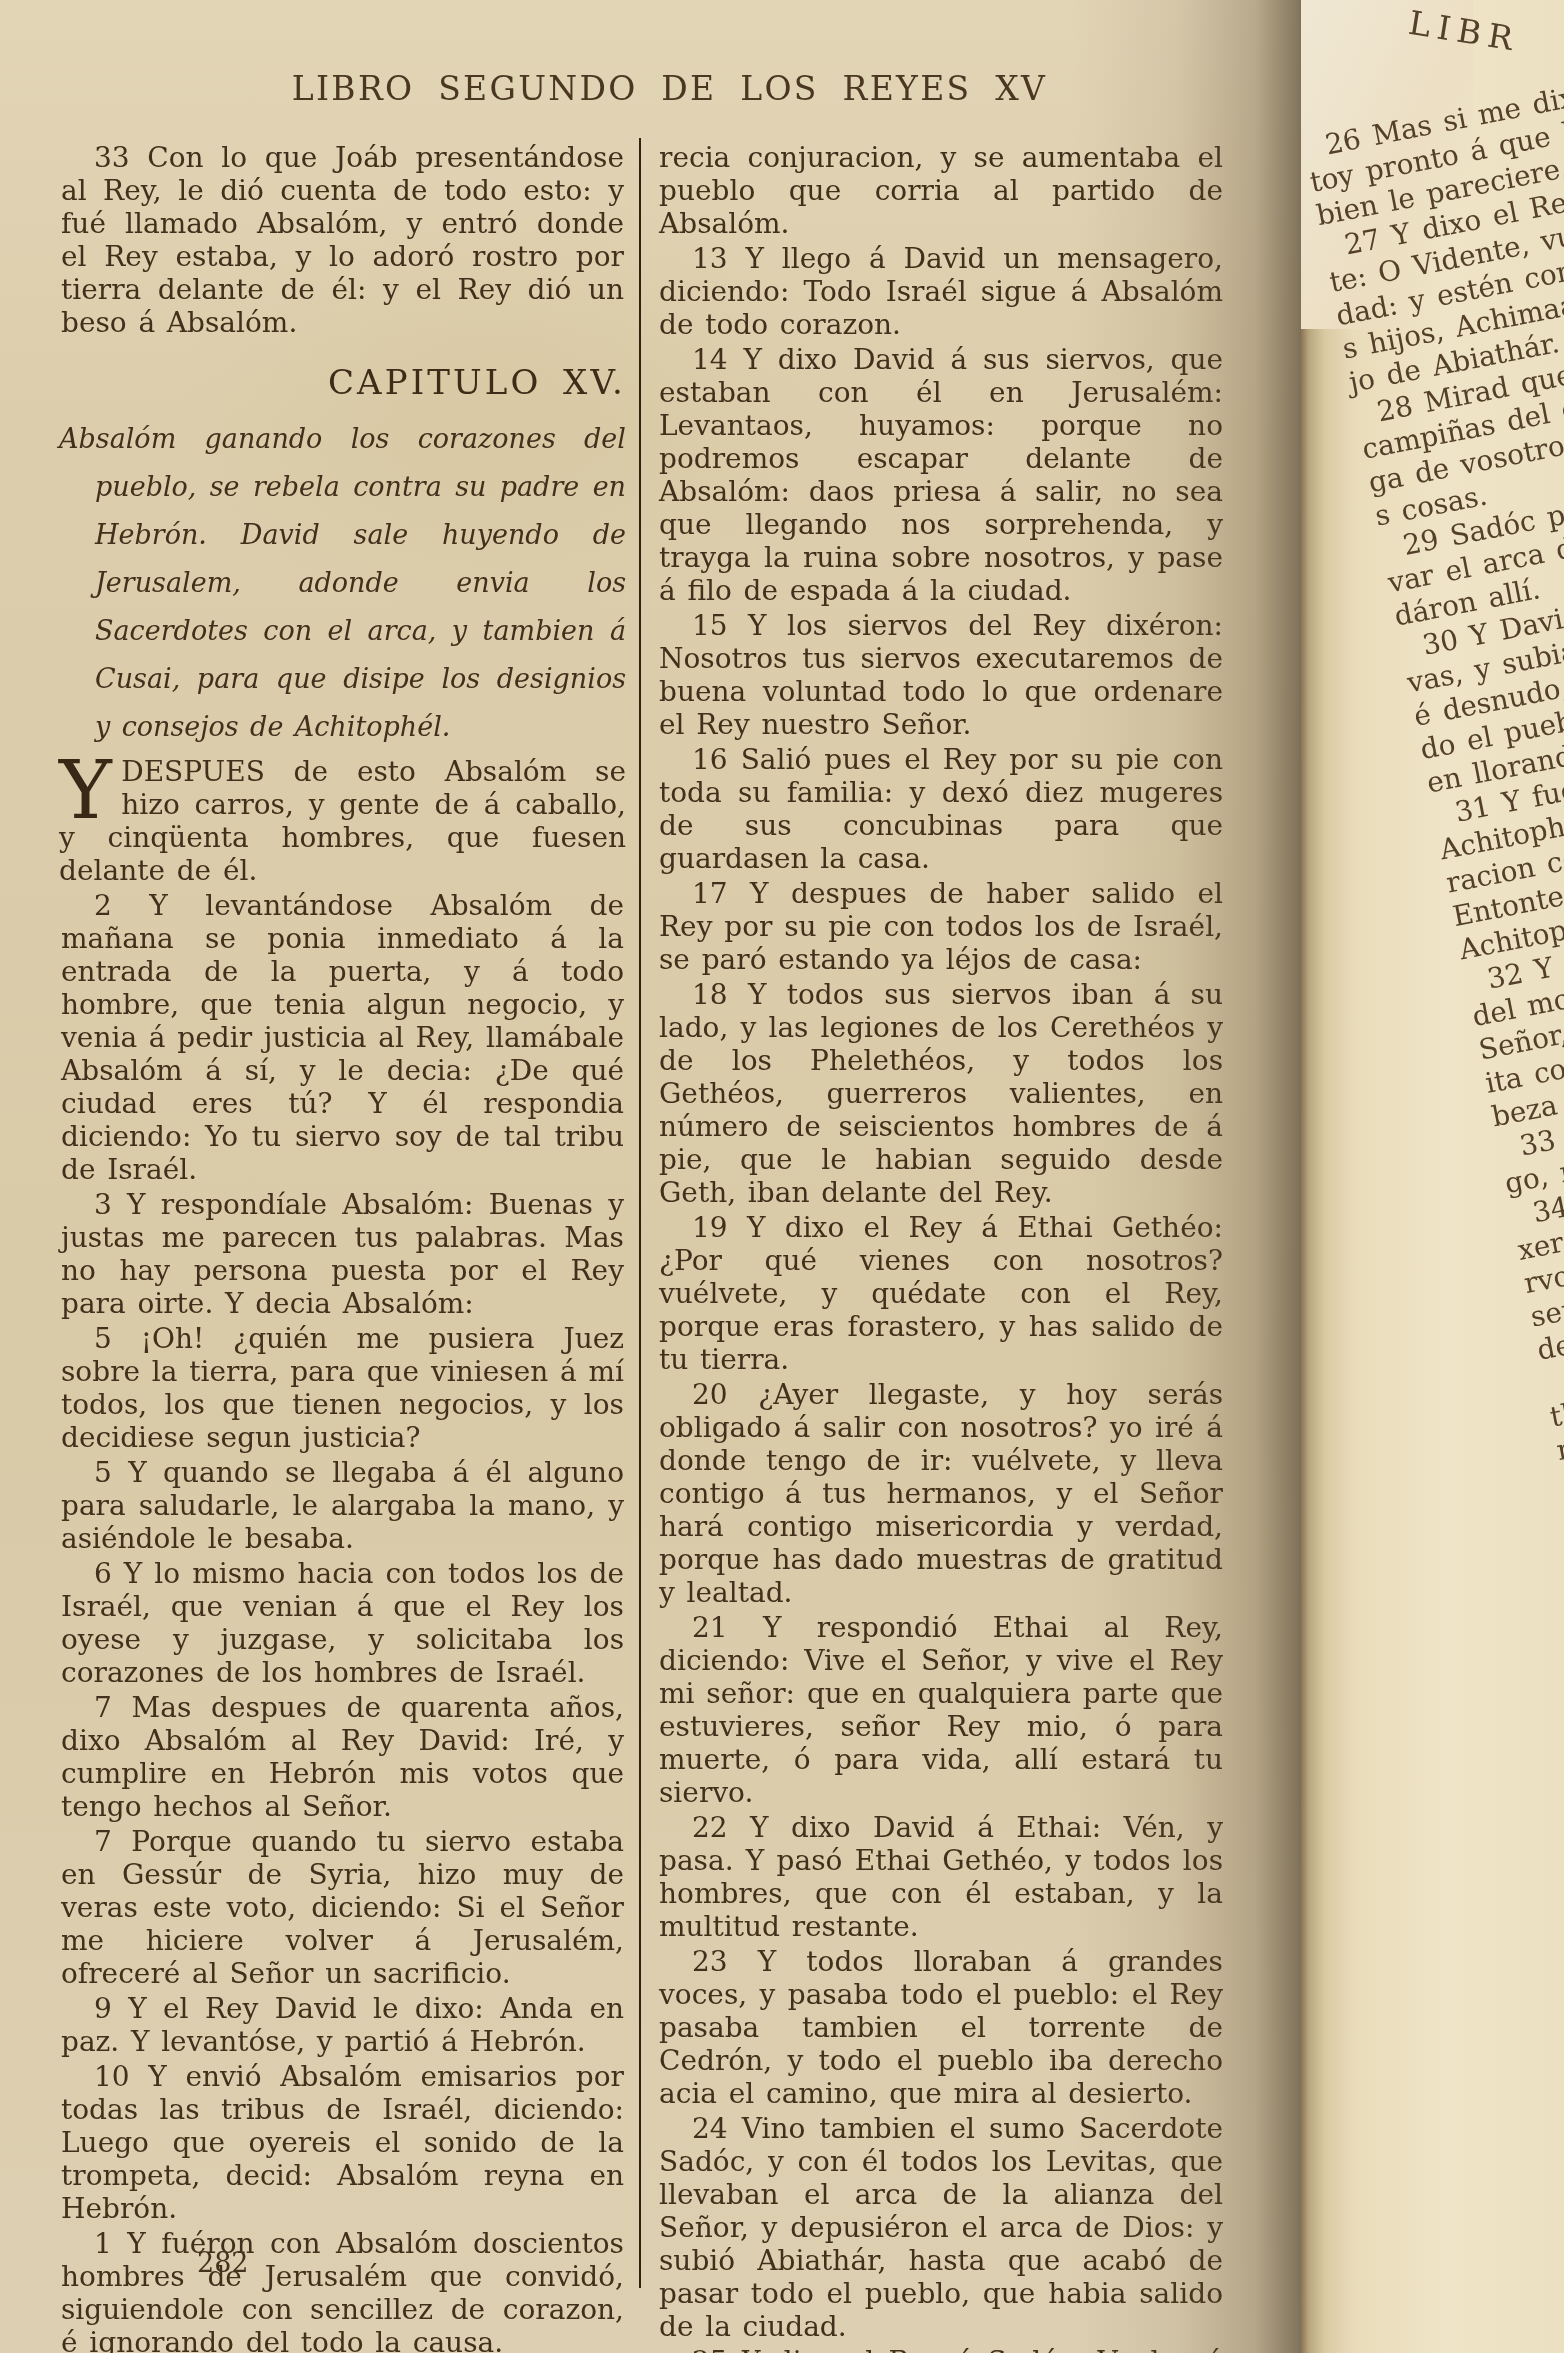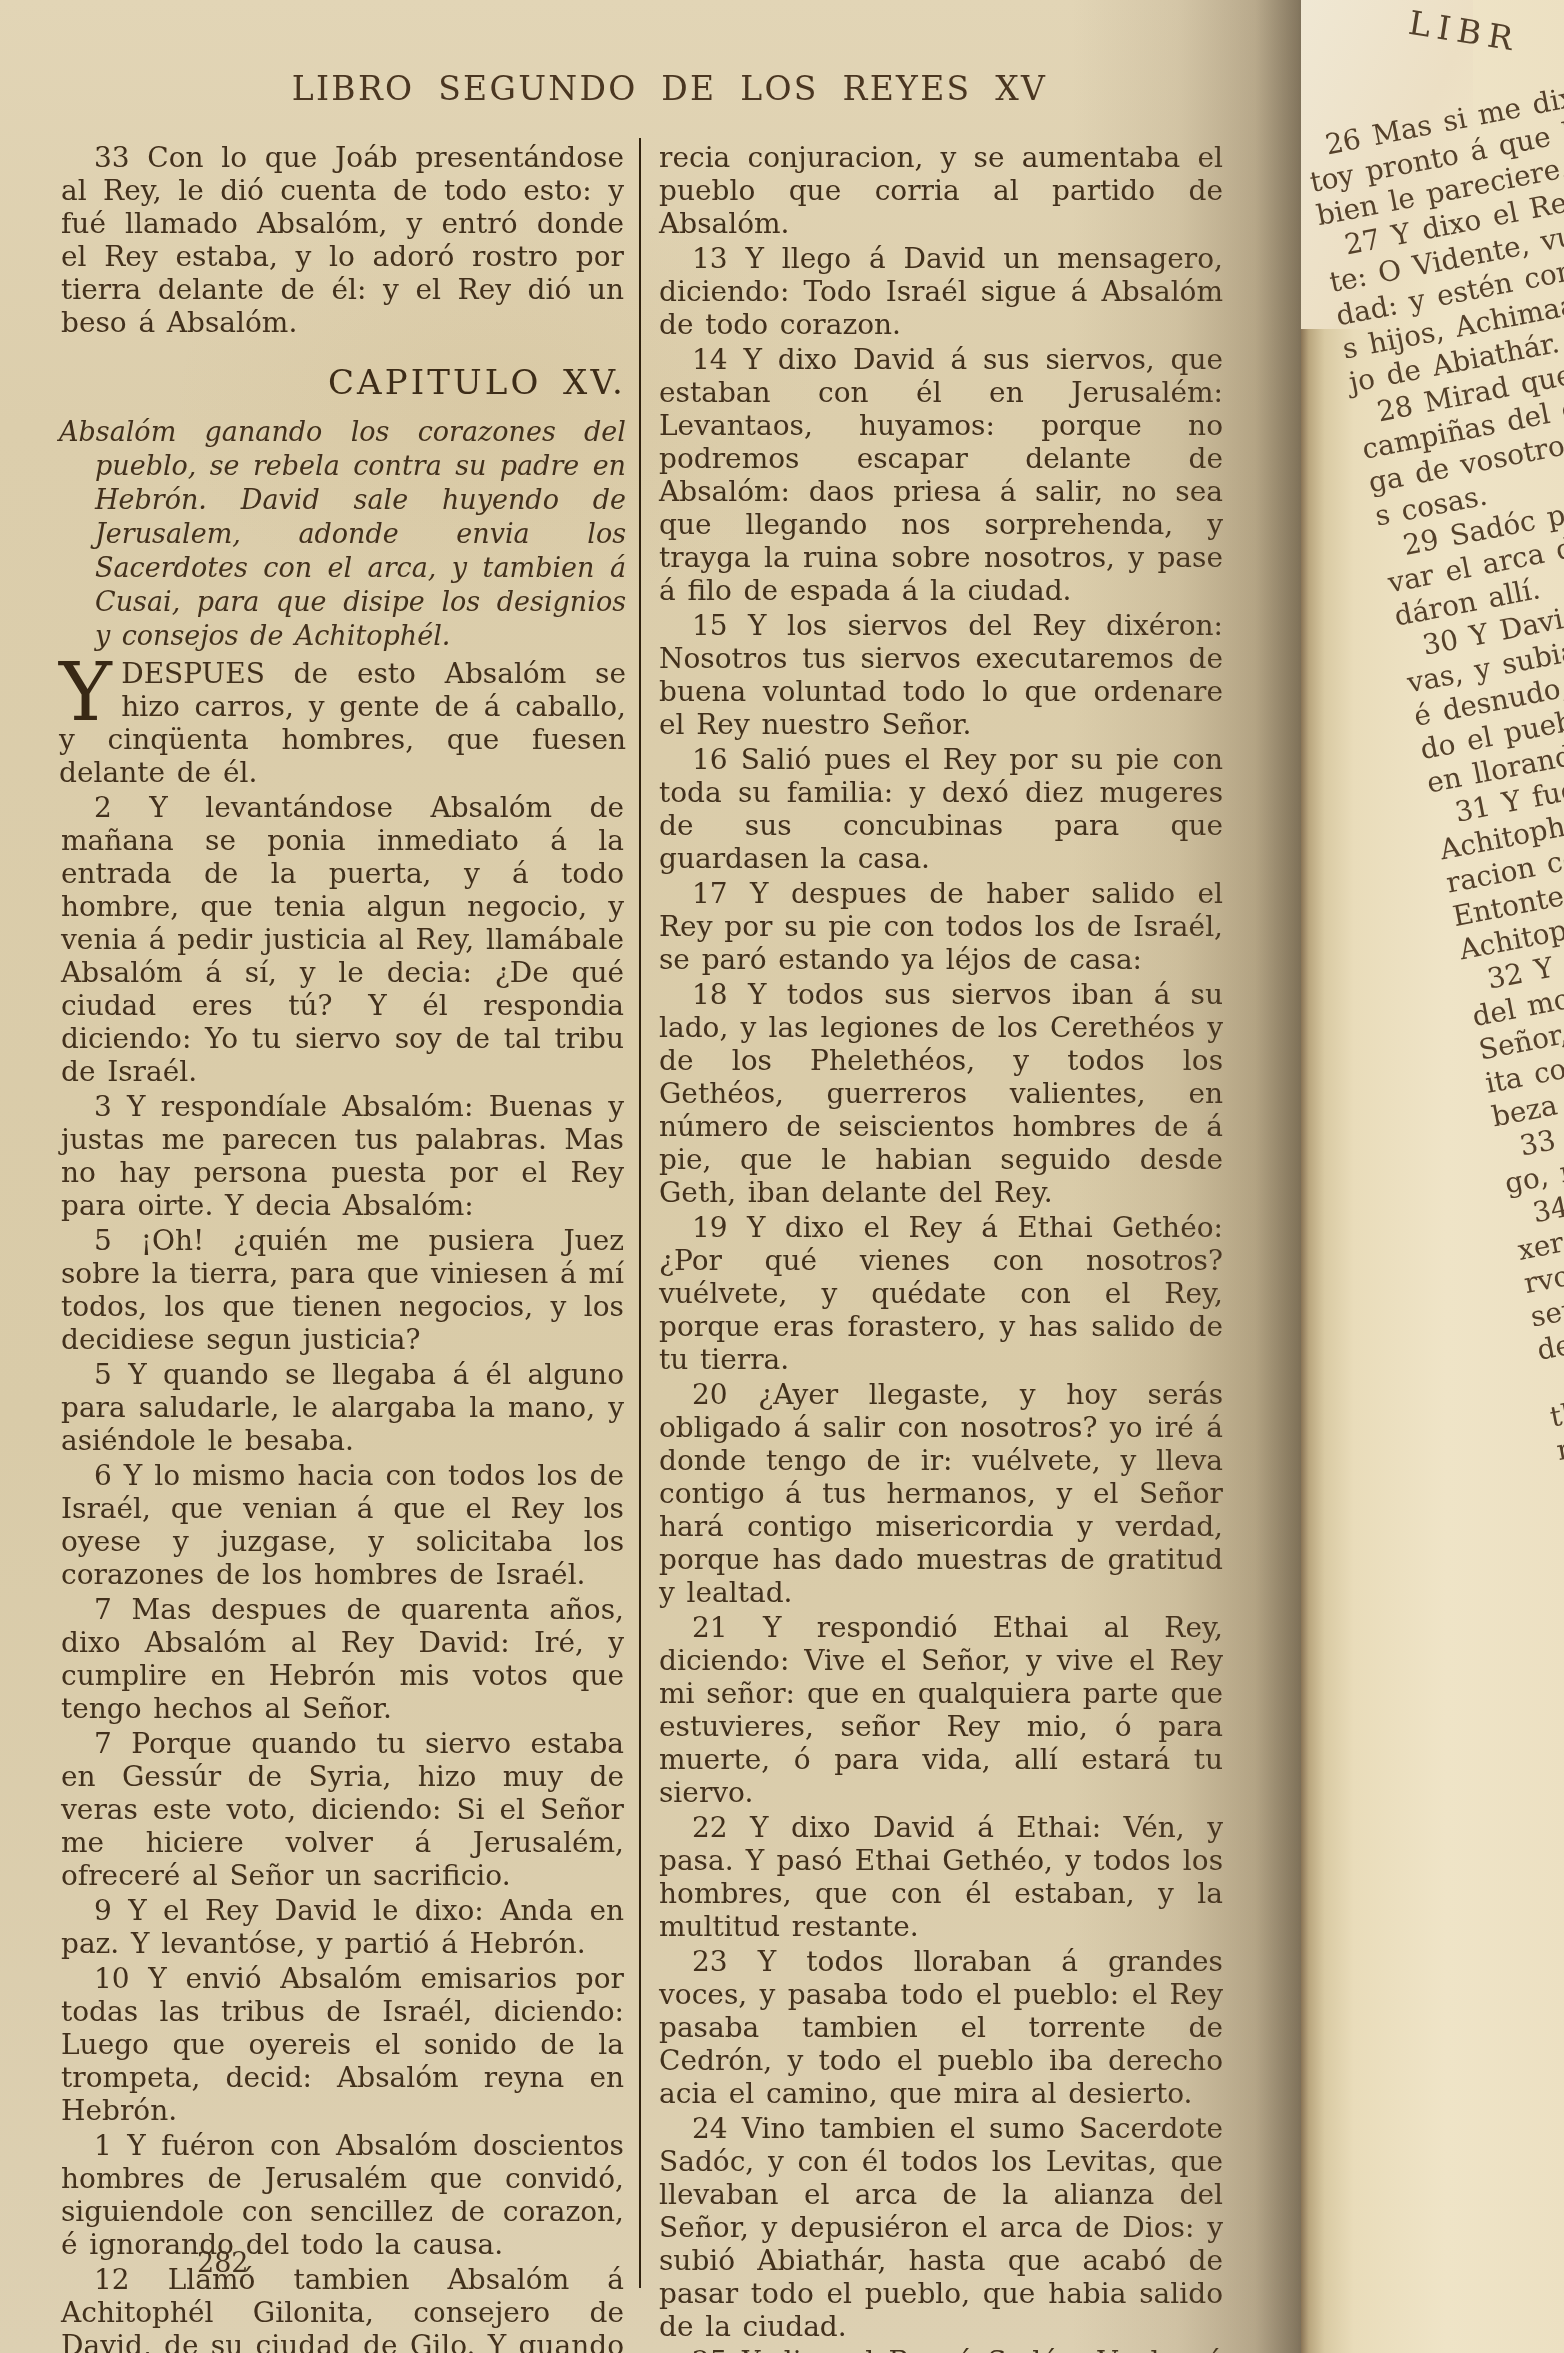--- a/index.html
+++ b/index.html
@@ -38,21 +38,21 @@
     background:#30220f;
   }
   p.verse,p.cont{margin:2px;}
   p.verse{text-indent:33px;}
   p.cont.first-indent{text-indent:33px;}
   .chapter-head{
     text-align:right;font-size:34px;letter-spacing:3.1px;
     margin:27px 0 15.6px 0;color:#3d2c18;word-spacing:7.8px;
   }
   .summary{
-    font-style:italic;font-size:27px;line-height:34px;
+    font-style:italic;font-size:27px;line-height:48px;
     padding-left:36px;text-indent:-36px;margin:0 0 4.7px 0;text-align:justify;
   }
   .opening{margin:0;}
   .dcap{
     float:left;font-size:80px;line-height:61px;padding:4.7px 9.4px 0 0;color:#382815;
   }
   .pagenum{
     position:absolute;left:197px;top:2247px;width:110px;text-align:left;
     font-size:27px;color:#44321e;
   }

